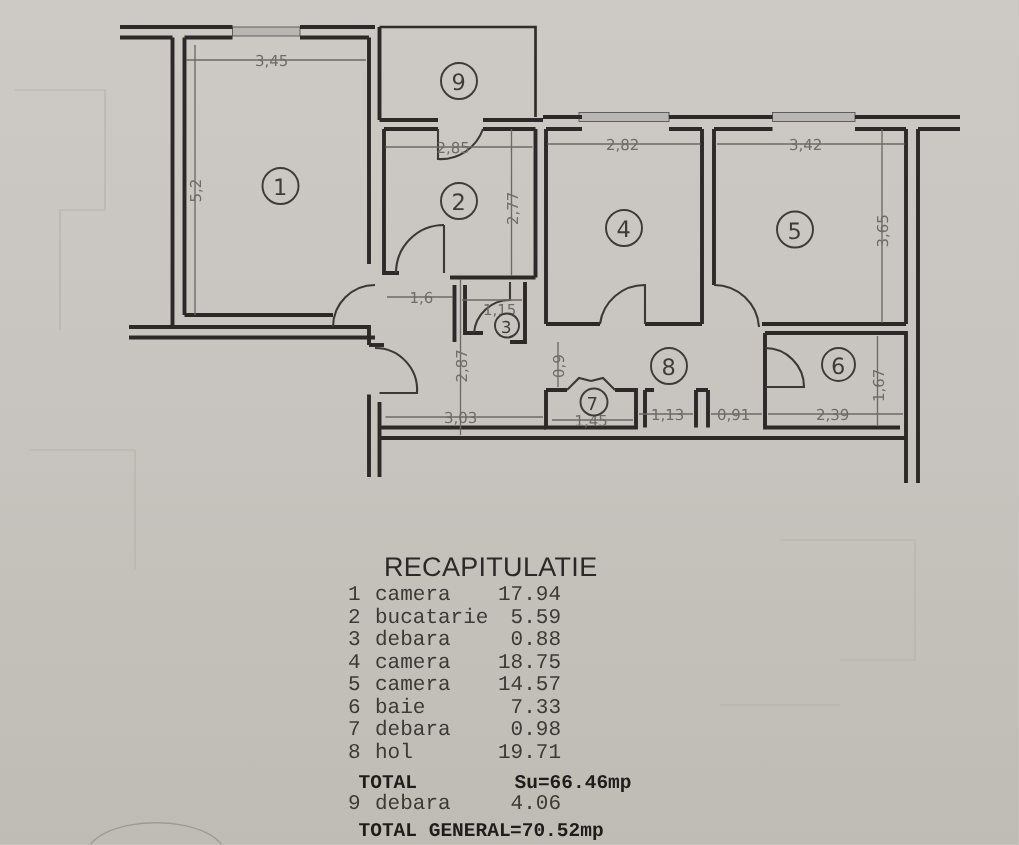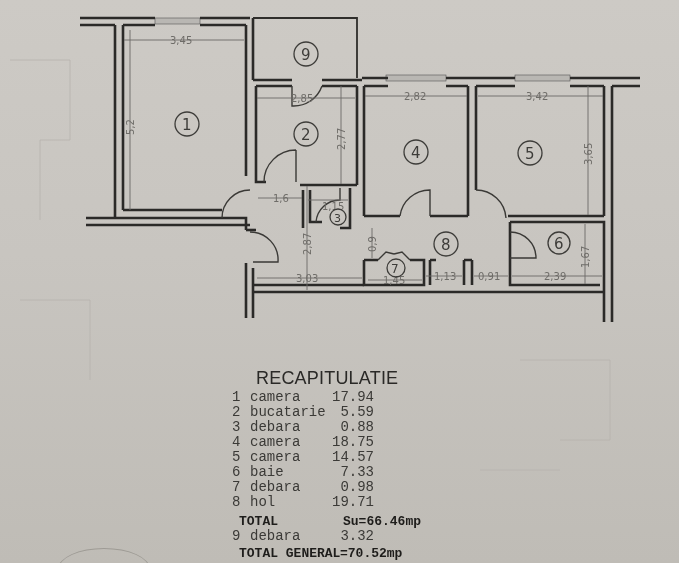--- a/index.html
+++ b/index.html
@@ -248,21 +248,21 @@
   </div>
 
   <div class="recap-total" style="top:146px">
     <span class="lbl">TOTAL</span>
     <span class="v">Su=66.46mp</span>
   </div>
 
   <div class="recap-row" style="top:161px">
     <span class="idx">9</span>
     <span class="name">debara</span>
-    <span class="val">3.32</span>
+    <span class="val">4.06</span>
   </div>
 
   <div class="recap-total" style="top:178px">
     <span class="lbl">TOTAL GENERAL</span>
     <span class="v" style="left:122px">=70.52mp</span>
   </div>
 </div>
 
 <div class="stamp"></div>
 

